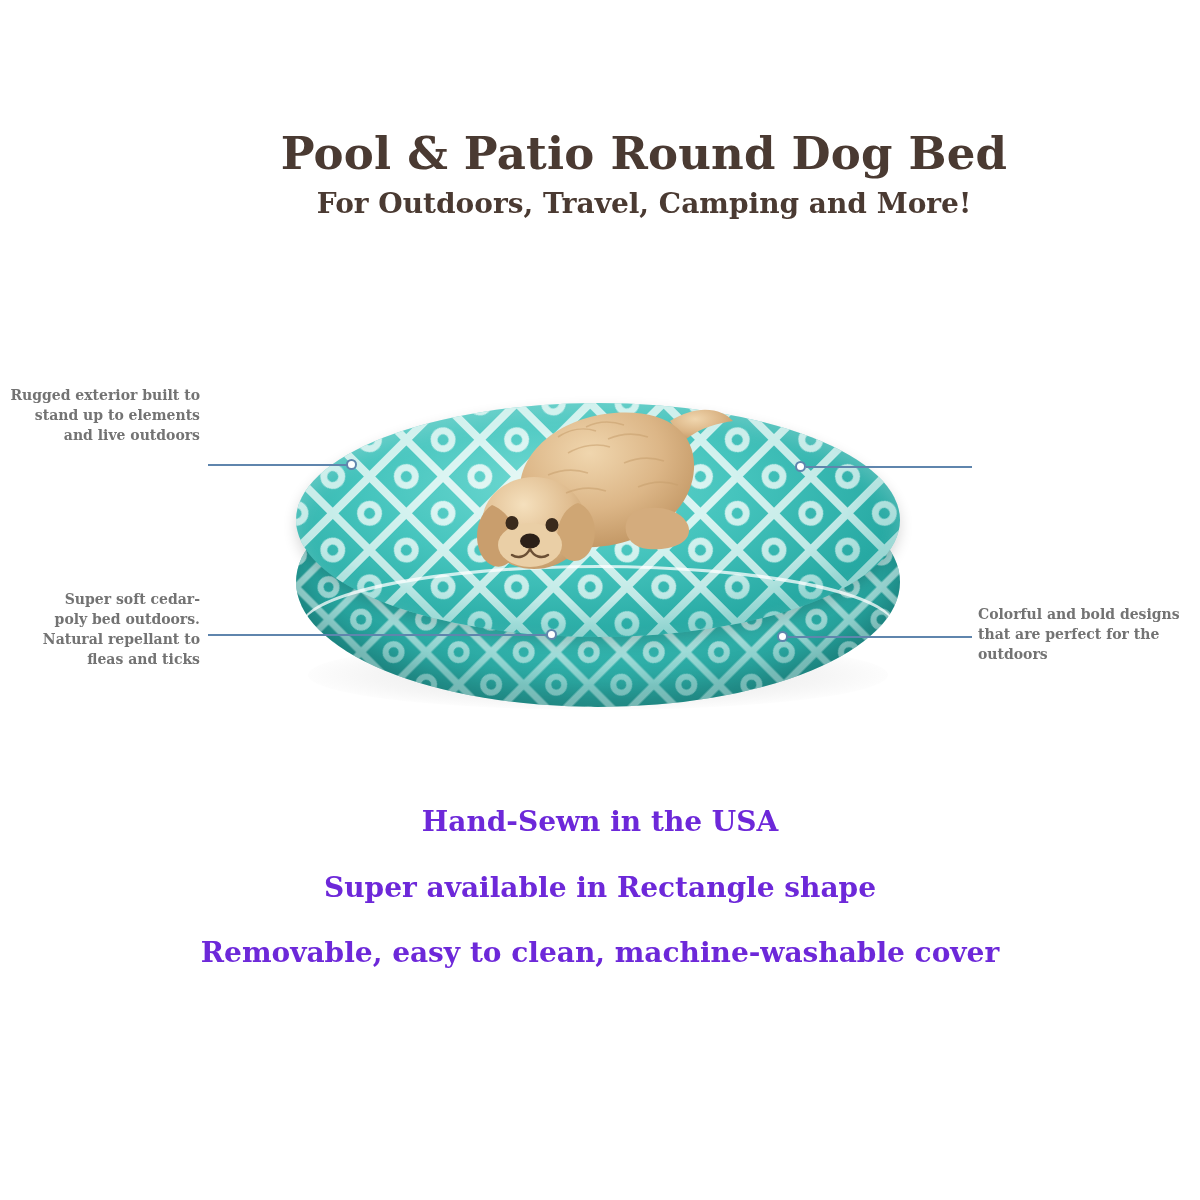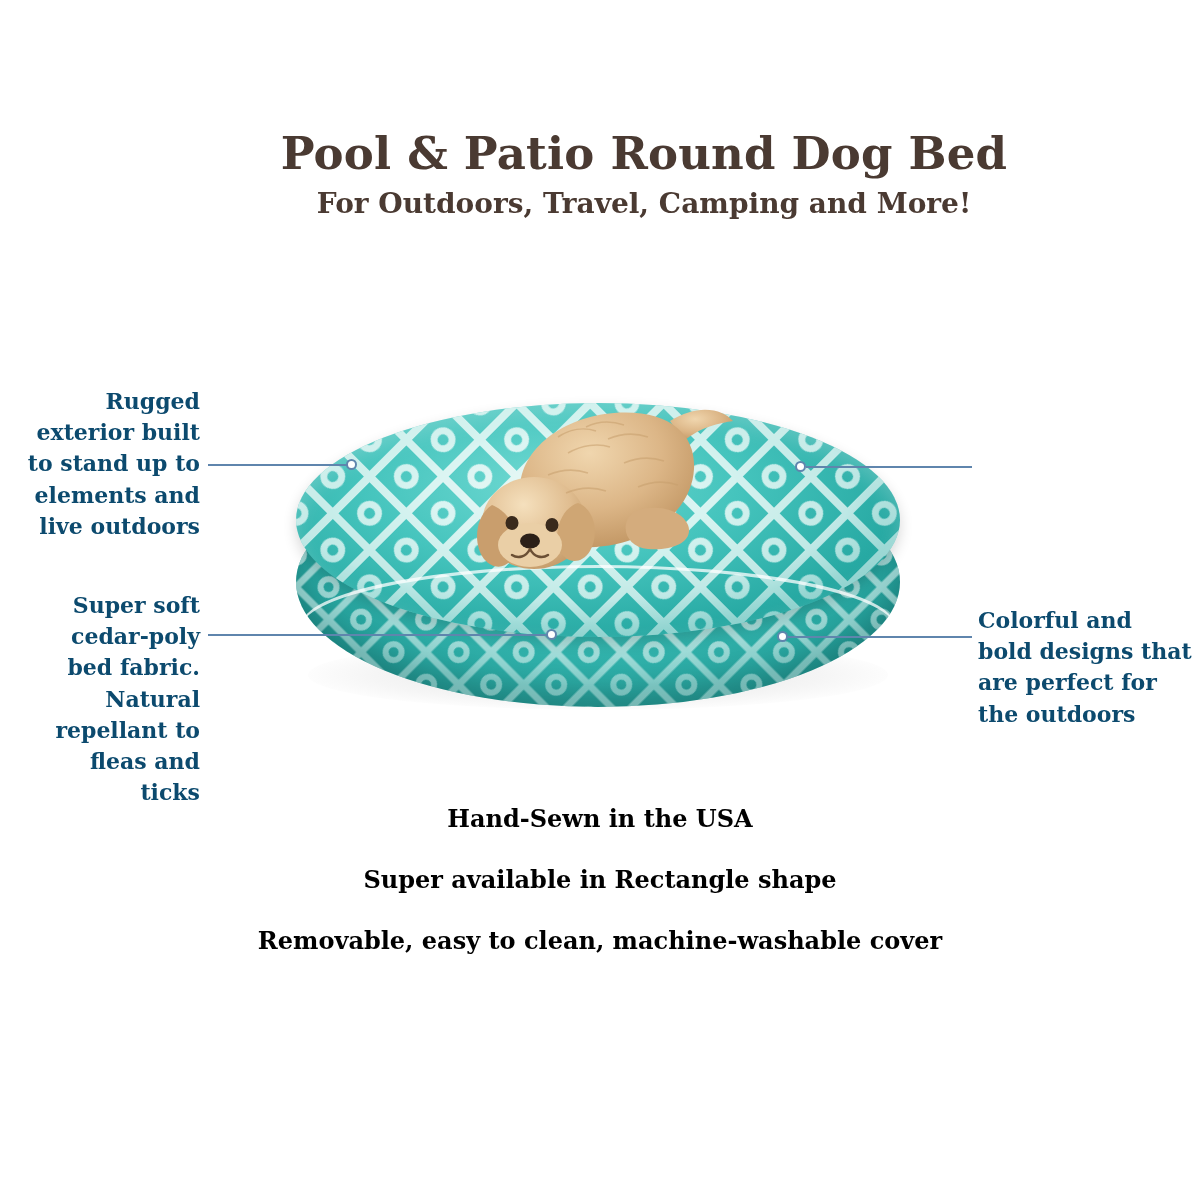--- a/index.html
+++ b/index.html
@@ -119,23 +119,23 @@
     top: -2px;
     width: 310px;
     height: 210px;
   }
 
   
   .callout {
     position: absolute;
     font-family: "DejaVu Serif", serif;
     font-weight: bold;
-    font-size: 22px;
+    font-size: 14px;
     line-height: 1.42;
-    color: #0c4a6e;
+    color: #737373;
   }
   .callout.left { text-align: right; }
   .callout.right { text-align: left; }
 
   .c-rugged { left: 10px; top: 386px; width: 190px; }
   .c-soft   { left: 40px; top: 590px; width: 160px; }
   .c-poly   { left: 978px; top: 420px; width: 215px; }
   .c-bold   { left: 978px; top: 605px; width: 215px; }
 
   
@@ -158,22 +158,22 @@
   .features {
     position: absolute;
     top: 805px;
     left: 0;
     width: 1200px;
     text-align: center;
   }
   .feature {
     font-family: "DejaVu Serif", serif;
     font-weight: bold;
-    font-size: 24px;
-    color: #000000;
+    font-size: 28px;
+    color: #6d28d9;
     margin: 0 0 32px 0;
     line-height: 1.2;
   }
   .feature:last-child { margin-bottom: 10px; }
 </style>
 </head>
 <body>
 
 <div class="page">
 
@@ -278,21 +278,21 @@
         <path d="M110 92 C124 86 138 86 150 90"></path>
         <path d="M128 110 C142 104 156 104 168 108"></path>
       </g>
     </svg>
   </div>
 
   <div class="callout left c-rugged">Rugged exterior built to stand up to elements and live outdoors</div>
   <div class="leader" style="left:208px; top:464px; width:142px;"></div>
   <div class="dot" style="left:346px; top:459px;"></div>
 
-  <div class="callout left c-soft">Super soft cedar-poly bed fabric. Natural repellant to fleas and ticks</div>
+  <div class="callout left c-soft">Super soft cedar-poly bed outdoors. Natural repellant to fleas and ticks</div>
   <div class="leader" style="left:208px; top:634px; width:342px;"></div>
   <div class="dot" style="left:546px; top:629px;"></div>
 
   <div class="leader" style="left:806px; top:466px; width:166px;"></div>
   <div class="dot" style="left:795px; top:461px;"></div>
 
   <div class="callout right c-bold">Colorful and bold designs that are perfect for the outdoors</div>
   <div class="leader" style="left:788px; top:636px; width:184px;"></div>
   <div class="dot" style="left:777px; top:631px;"></div>
 

